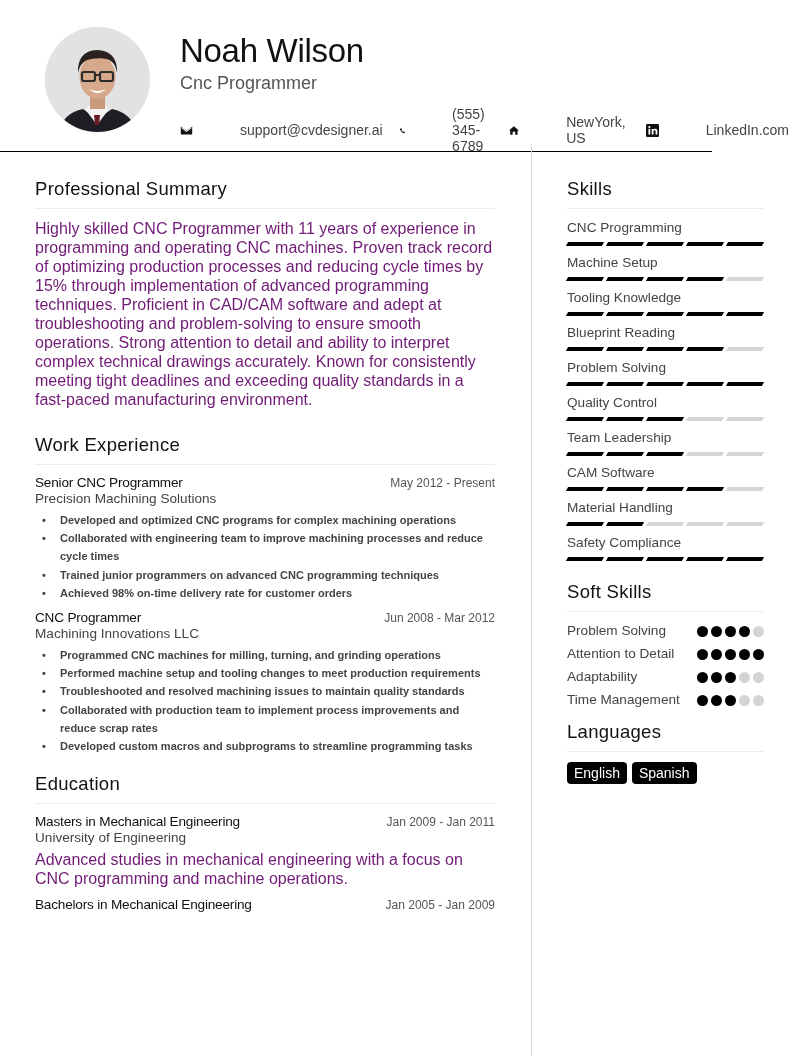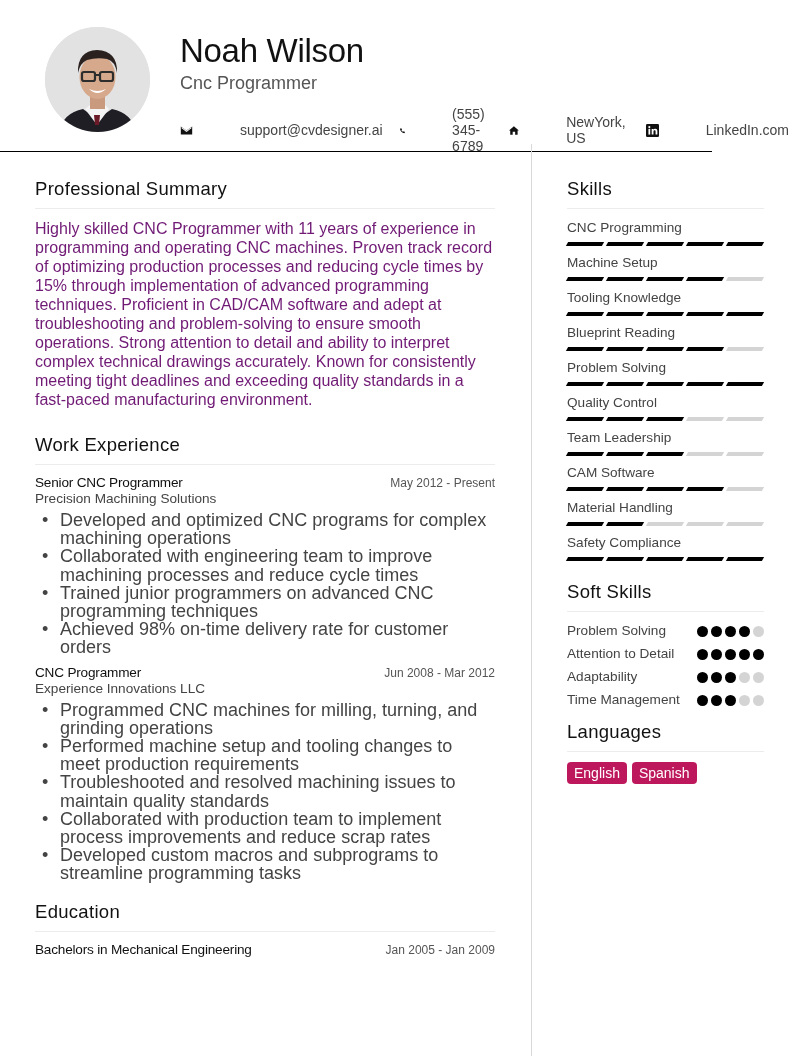--- a/index.html
+++ b/index.html
@@ -21,36 +21,36 @@
 
   .sec-title { font-size: 18.5px; color: #111; letter-spacing: 0.3px; padding-bottom: 8px; border-bottom: 1px solid #ececec; margin-bottom: 10px; }
   .para { font-size: 16px; line-height: 19px; color: #701a75; }
 
   .job { margin-bottom: 8px; }
   .job-head { display: flex; justify-content: space-between; align-items: baseline; }
   .job-title { font-size: 13.6px; color: #111; font-weight: 500; letter-spacing: -0.2px; }
   .job-date { font-size: 12px; color: #555; }
   .company { font-size: 13.6px; color: #444; margin-top: 1px; }
   .bullets { list-style: none; margin-top: 5px; padding-left: 25px; }
-  .bullets li { position: relative; font-size: 18px; line-height: 18.2px; color: #444; }
+  .bullets li { position: relative; font-size: 11px; line-height: 18.2px; color: #444; font-weight: bold; }
   .bullets li::before { content: "\2022"; position: absolute; left: -18px; top: 0; color: #444; }
 
   .skill-label { font-size: 13.6px; color: #444; line-height: 18px; }
   .bars { display: flex; gap: 4px; margin: 5px 0 8px 0; }
   .bar { width: 36px; height: 4px; background: #000; transform: skewX(-30deg); }
   .bar.off { background: #d4d4d4; }
 
   .soft-row { display: flex; justify-content: space-between; margin-bottom: 5px; }
   .soft-label { font-size: 13.6px; color: #444; line-height: 18px; width: 115px; }
   .dots { display: flex; gap: 3px; margin-top: 4px; }
   .dot { width: 11px; height: 11px; border-radius: 50%; background: #000; }
   .dot.off { background: #d4d4d4; }
 
   .langs { display: flex; gap: 5px; margin-top: 2px; }
-  .lang { background: #be185d; color: #fff; font-size: 14px; padding: 3px 7px; border-radius: 4px; }
+  .lang { background: #000000; color: #fff; font-size: 14px; padding: 3px 7px; border-radius: 4px; }
 </style>
 </head>
 <body>
 
 <div class="header">
   <div class="avatar">
     <svg width="105" height="105" viewBox="0 0 105 105">
       <rect width="105" height="105" fill="#e2e2e2"></rect>
       <path d="M14 105 Q18 86 38 82 L52 92 L67 82 Q87 86 91 105 Z" fill="#1e1e24"></path>
       <path d="M40 82 L52 98 L64 82 L60 78 L45 78 Z" fill="#f4f4f4"></path>
@@ -120,34 +120,42 @@
             <li>Collaborated with engineering team to improve machining processes and reduce cycle times</li>
             <li>Trained junior programmers on advanced CNC programming techniques</li>
             <li>Achieved 98% on-time delivery rate for customer orders</li>
           </ul>
         </div>
         <div class="job">
           <div class="job-head">
             <span class="job-title">CNC Programmer</span>
             <span class="job-date">Jun 2008 - Mar 2012</span>
           </div>
-          <div class="company">Experience Innovations LLC</div>
+          <div class="company">Machining Innovations LLC</div>
           <ul class="bullets">
             <li>Programmed CNC machines for milling, turning, and grinding operations</li>
             <li>Performed machine setup and tooling changes to meet production requirements</li>
             <li>Troubleshooted and resolved machining issues to maintain quality standards</li>
             <li>Collaborated with production team to implement process improvements and reduce scrap rates</li>
             <li>Developed custom macros and subprograms to streamline programming tasks</li>
           </ul>
         </div>
       </div>
   </section>
 
   <section style="margin-top:18px;">
     <div class="sec-title">Education</div>
+    <div class="job">
+      <div class="job-head">
+        <span class="job-title">Masters in Mechanical Engineering</span>
+        <span class="job-date">Jan 2009 - Jan 2011</span>
+      </div>
+      <div class="company">University of Engineering</div>
+      <p class="para" style="margin-top:5px;">Advanced studies in mechanical engineering with a focus on CNC programming and machine operations.</p>
+    </div>
     <div class="job" style="margin-top:9px;">
       <div class="job-head">
         <span class="job-title">Bachelors in Mechanical Engineering</span>
         <span class="job-date">Jan 2005 - Jan 2009</span>
       </div>
     </div>
   </section>
 </div>
 
 <div class="right">

